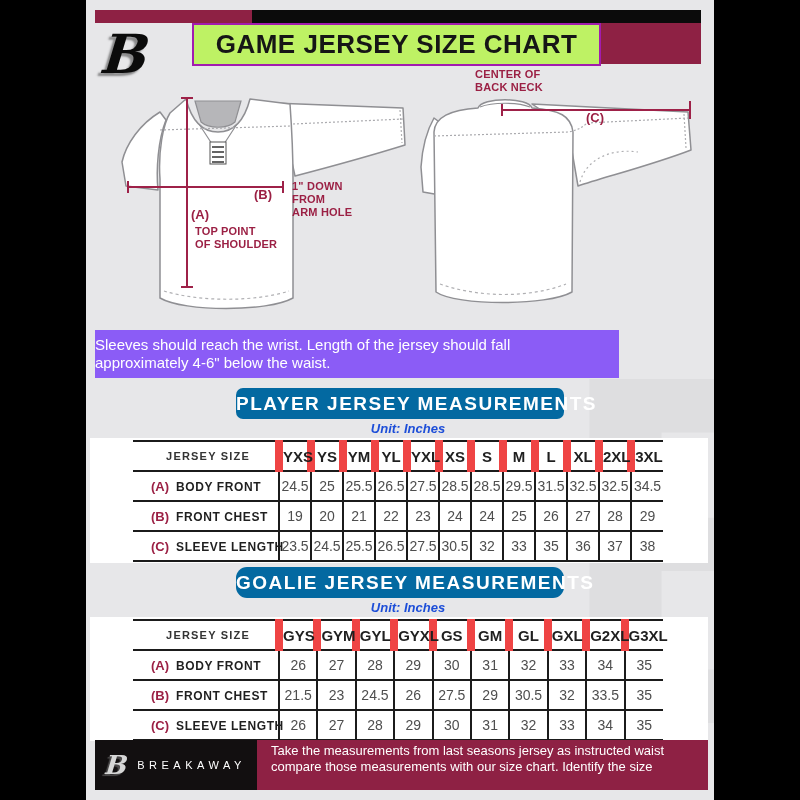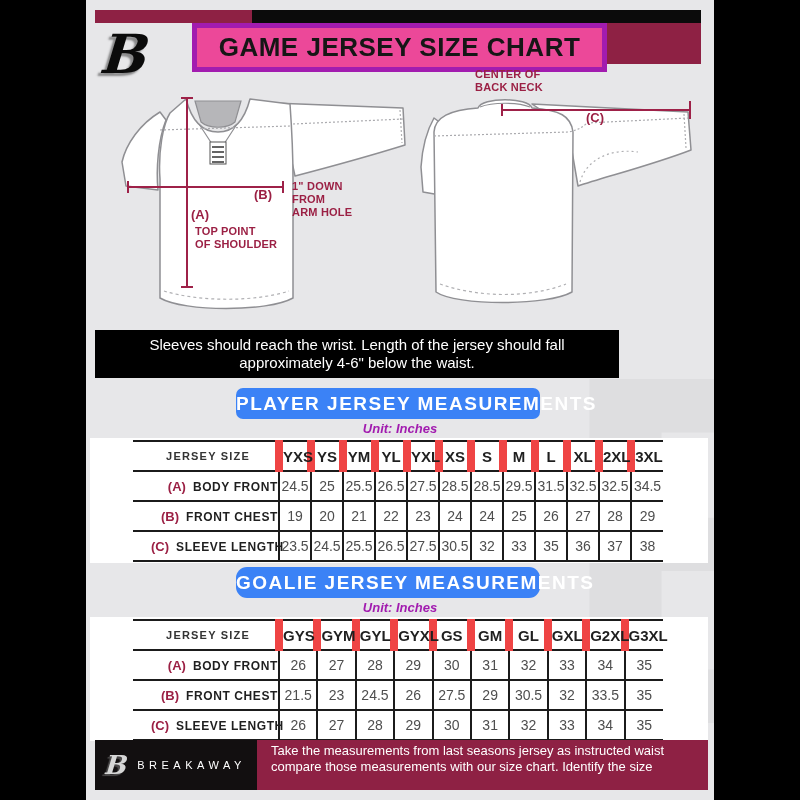--- a/index.html
+++ b/index.html
@@ -17,22 +17,22 @@
   .watermark {
     position:absolute; left:470px; top:300px; z-index:0;
     font-size:500px; font-weight:bold; color:#dedee0; line-height:1;
     font-family:"Liberation Sans", sans-serif;
   }
 
   
   .strip-maroon { left:9px; top:10px; width:157px; height:13px; background:#8e2144; z-index:2; }
   .strip-black  { left:166px; top:10px; width:449px; height:13px; background:#0b0b0b; z-index:2; }
   .title-bar {
-    left:106px; top:23px; width:405px; height:39px; background:#ec4899;
-    border:5px solid #a21caf; z-index:2; text-align:center;
+    left:106px; top:23px; width:405px; height:39px; background:#bef264;
+    border:2px solid #a21caf; z-index:2; text-align:center;
   }
   .title-bar .t {
     font-size:26px; font-weight:bold; letter-spacing:0.5px; color:#161616;
     line-height:39px; white-space:nowrap;
   }
   .title-maroon { left:512px; top:23px; width:103px; height:41px; background:#8e2144; z-index:2; }
   .logo-b {
     left:18px; top:22px; z-index:3;
     font-family:"DejaVu Serif", serif; font-style:italic; font-weight:bold;
     font-size:54px; color:#0b0b0b; transform:skewX(-6deg);
@@ -42,34 +42,34 @@
   
   .m-key { font-size:13px; font-weight:bold; color:#9b2044; z-index:2; }
   .m-cap {
     font-size:11px; font-weight:bold; color:#9b2044;
     white-space:pre-line; line-height:13px; letter-spacing:0.2px; z-index:2;
   }
   svg.jersey { position:absolute; z-index:1; }
 
   
   .banner {
-    left:9px; top:330px; width:524px; height:48px; background:#000000; z-index:1;
-    color:#fff; text-align:center; font-size:15px; line-height:18px; padding-top:6px;
+    left:9px; top:330px; width:524px; height:48px; background:#8b5cf6; z-index:1;
+    color:#fff; text-align:left; font-size:15px; line-height:18px; padding-top:6px;
     box-sizing:border-box;
   }
 
   
   .sec-head {
-    left:150px; width:304px; height:31px; background:#3b82f6; border-radius:7px;
+    left:150px; width:328px; height:31px; background:#0369a1; border-radius:7px;
     color:#fff; text-align:center; font-weight:bold; font-size:19px;
     letter-spacing:1.5px; line-height:31px; z-index:2; white-space:nowrap;
   }
   .unit {
-    left:0; width:628px; text-align:center; font-size:13px; font-weight:bold;
-    font-style:italic; color:#a21caf; z-index:2;
+    left:8px; width:628px; text-align:center; font-size:13px; font-weight:bold;
+    font-style:italic; color:#1d4ed8; z-index:2;
   }
 
   
   .panel { left:4px; width:618px; background:#fff; z-index:1; }
   table.size-table {
     position:absolute; left:47px; width:530px; z-index:2;
     border-collapse:collapse; table-layout:fixed; background:#fff;
   }
   table.size-table col:first-child { width:146px; }
   table.size-table th, table.size-table td {
@@ -80,21 +80,21 @@
     text-align:right; padding-right:25px; font-size:11px; letter-spacing:1.2px;
     font-weight:bold; color:#333;
   }
   table.size-table th.size {
     border-left:8px solid #ef4444; text-align:center; font-size:15px;
     font-weight:bold; color:#1f1f1f;
   }
   table.size-table td.val {
     border-left:2px solid #1b1b1b; text-align:center; font-size:14px; color:#4e4e4e;
   }
-  table.size-table td.rowlabel { text-align:right; padding-left:18px; white-space:nowrap; }
+  table.size-table td.rowlabel { text-align:left; padding-left:18px; white-space:nowrap; }
   table.size-table td.rowlabel .key { color:#9b2044; font-weight:bold; font-size:13px; margin-right:7px; }
   table.size-table td.rowlabel .lbl { color:#1f1f1f; font-weight:bold; font-size:12px; letter-spacing:0.6px; }
 
   
   .footer-black {
     left:9px; top:740px; width:162px; height:50px; background:#120f10; z-index:2;
     display:flex; align-items:center; justify-content:center; gap:9px;
   }
   .footer-logo {
     font-family:"DejaVu Serif", serif; font-style:italic; font-weight:bold;

